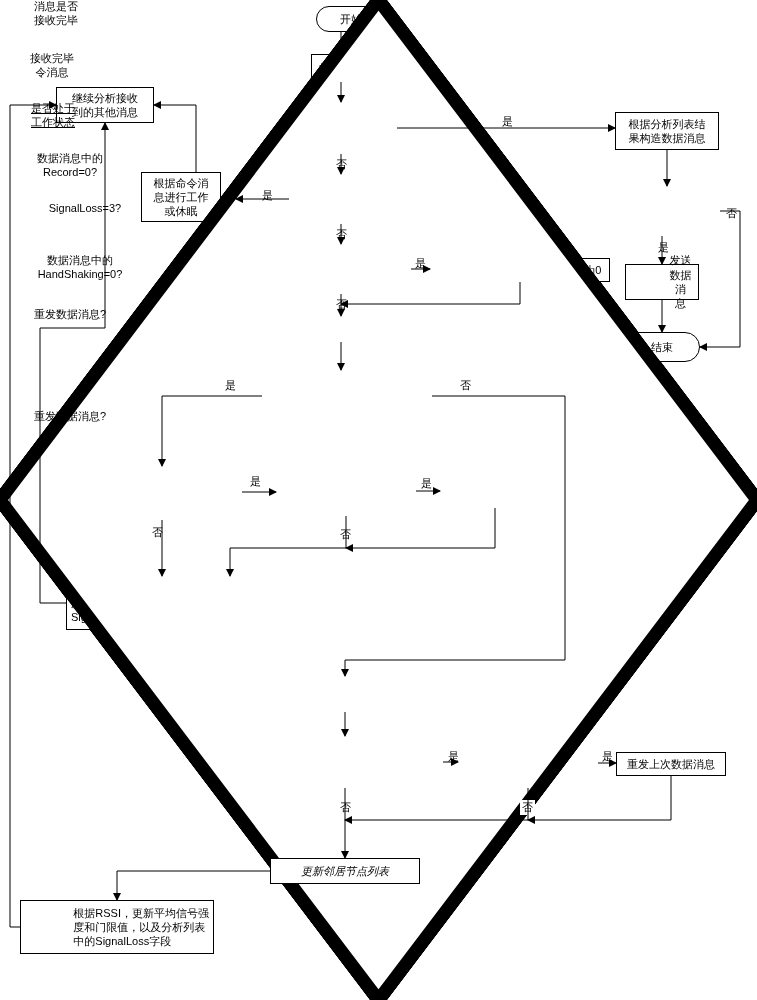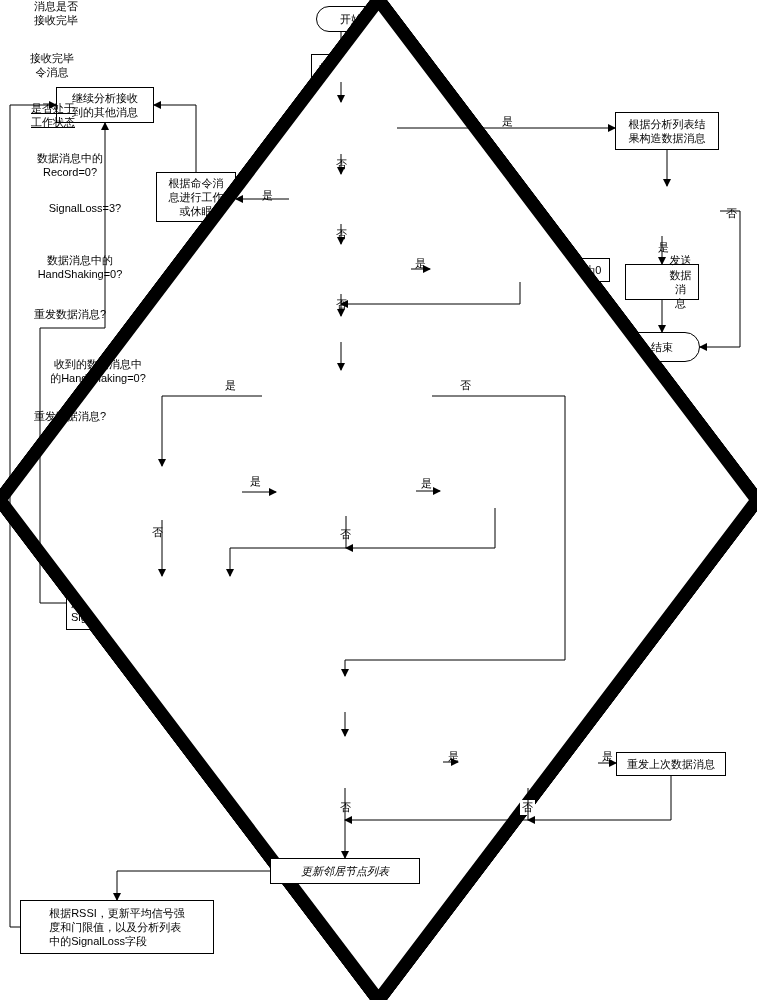--- a/index.html
+++ b/index.html
@@ -89,21 +89,21 @@
 </div>
 
 <div class="decision" style="left:289px; top:174px; width:104px; height:50px;">
   <svg viewBox="0 0 104 50" preserveAspectRatio="none">
       <polygon points="52,0 104,25 52,50 0,25" fill="#fff" stroke="#000"></polygon>
     </svg>
   <div class="dtext"><span style="white-space:pre-line;">接收完毕
 令消息</span></div>
 </div>
 
-<div class="node" style="left:156px; top:172px; width:80px; height:50px;">
+<div class="node" style="left:141px; top:172px; width:80px; height:50px;">
   <span style="white-space:pre-line;">根据命令消
 息进行工作
 或休眠</span>
 </div>
 
 <div class="decision" style="left:614px; top:186px; width:106px; height:50px;">
   <svg viewBox="0 0 106 50" preserveAspectRatio="none">
       <polygon points="53,0 106,25 53,50 0,25" fill="#fff" stroke="#000"></polygon>
     </svg>
   <div class="dtext"><span style="white-space:pre-line;text-decoration:underline;">是否处于
@@ -169,40 +169,38 @@
 
 <div class="node" style="left:257px; top:676px; width:176px; height:36px;">
   <span style="white-space:pre-line;">将分析列表中的
 HandShaking字段置1</span>
 </div>
 
 <div class="decision" style="left:247px; top:736px; width:196px; height:52px;">
   <svg viewBox="0 0 196 52" preserveAspectRatio="none">
       <polygon points="98,0 196,26 98,52 0,26" fill="#fff" stroke="#000"></polygon>
     </svg>
-  <div class="dtext"><span style="white-space:pre-line;">收到的数据消息中
-的HandShaking=0?</span></div>
 </div>
 
 <div class="decision" style="left:458px; top:738px; width:140px; height:50px;">
   <svg viewBox="0 0 140 50" preserveAspectRatio="none">
       <polygon points="70,0 140,25 70,50 0,25" fill="#fff" stroke="#000"></polygon>
     </svg>
   <div class="dtext"><span>重发数据消息?</span></div>
 </div>
 
 <div class="node" style="left:616px; top:752px; width:110px; height:24px;">
   <span>重发上次数据消息</span>
 </div>
 
 <div class="node" style="left:270px; top:858px; width:150px; height:26px;font-style:italic;">
   <span>更新邻居节点列表</span>
 </div>
 
-<div class="node" style="left:20px; top:900px; width:194px; height:54px; text-align:left; justify-content:center;">
+<div class="node" style="left:20px; top:900px; width:194px; height:54px; text-align:left; justify-content:flex-end;">
   <span style="white-space:pre-line; text-align:left;">根据RSSI，更新平均信号强
 度和门限值，以及分析列表
 中的SignalLoss字段</span>
 </div>
 
 <div class="edge-label" style="left:500px; top:114px;">是</div>
 <div class="edge-label" style="left:334px; top:157px;">否</div>
 <div class="edge-label" style="left:260px; top:188px;">是</div>
 <div class="edge-label" style="left:334px; top:227px;">否</div>
 <div class="edge-label" style="left:413px; top:256px;">是</div>

